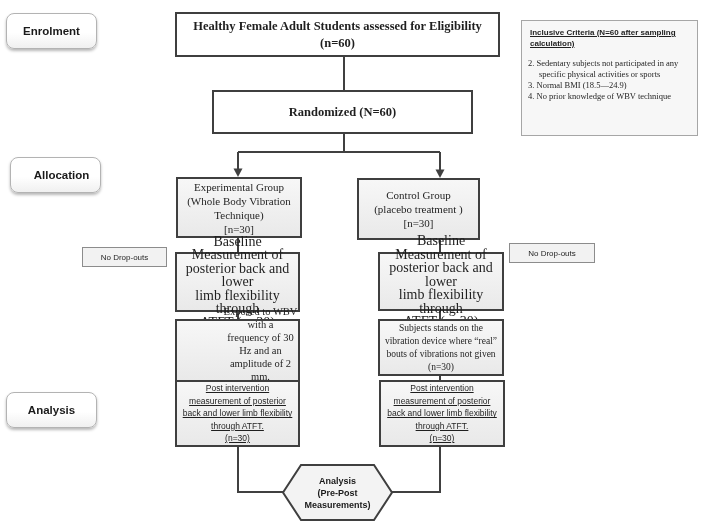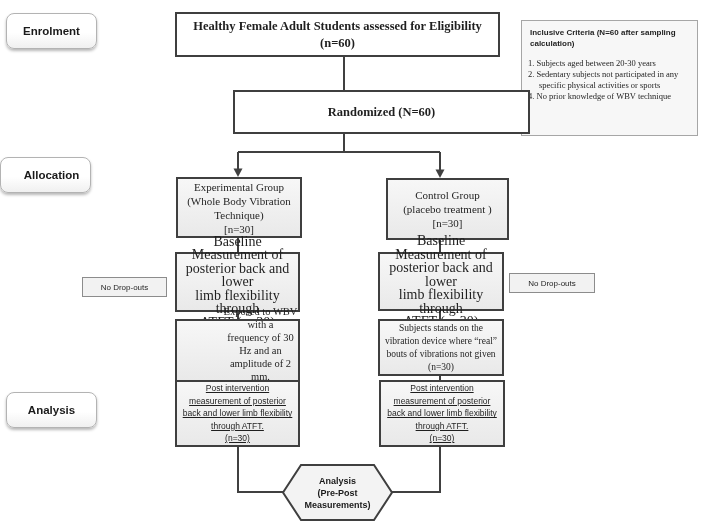--- a/index.html
+++ b/index.html
@@ -29,29 +29,29 @@
     border:1px solid #b3b3b3;border-radius:8px;
     background:linear-gradient(180deg,#ffffff 55%,#f0f0f0 100%);
     box-shadow:0 2px 3px rgba(0,0,0,0.28);
     display:flex;align-items:center;justify-content:center;
     font-weight:bold;font-size:11.5px;color:#1a1a1a;
   }
   .note{
     position:absolute;z-index:1;box-sizing:border-box;
     border:1.5px solid #8c8c8c;background:#f2f2f2;
     display:flex;align-items:center;justify-content:center;
-    font-size:8px;color:#1f1f1f;margin-top:30px;
+    font-size:8px;color:#1f1f1f;
   }
   .criteria{
     position:absolute;z-index:1;box-sizing:border-box;
     left:521px;top:20px;width:177px;height:116px;
     border:1px solid #a6a6a6;background:#f7f7f7;
     padding:7px 5px 0 6px;color:#1f1f1f;
   }
-  .criteria-title{font-weight:bold;font-size:8px;line-height:10.5px;margin:0 0 9px 2px;}
+  .criteria-title{font-weight:bold;font-size:8px;line-height:10.5px;margin:0 0 9px 2px;text-decoration:underline;}
   .criteria-item{
     font-family:"Liberation Serif","DejaVu Serif",serif;
     font-size:8.5px;line-height:11px;padding-left:11px;text-indent:-11px;
   }
   .hex-label{
     position:absolute;z-index:1;left:283px;top:465px;width:109px;height:55px;
     display:flex;align-items:center;justify-content:center;text-align:center;
     white-space:pre-line;font-weight:bold;font-size:9px;line-height:12px;color:#1a1a1a;
   }
 </style>
@@ -75,40 +75,40 @@
       <path d="M440,376 V381"></path>
       <path d="M238,447 V492 H284"></path>
       <path d="M440,447 V492 H391"></path>
     </g>
     <polygon fill="#404040" points="233.5,168.5 242.5,168.5 238,177"></polygon>
     <polygon fill="#404040" points="435.5,169.5 444.5,169.5 440,178"></polygon>
     <polygon fill="#f3f3f3" stroke="#3f3f3f" stroke-width="2" points="283,492.5 301,465 374,465 392,492.5 374,520 301,520"></polygon>
   </svg>
 
   <div class="pill" style="left:6px;top:13px;">Enrolment</div>
-  <div class="pill" style="left:0;top:157px;padding-left:12px;">Allocation</div>
+  <div class="pill" style="left:10px;top:157px;padding-left:12px;">Allocation</div>
   <div class="pill" style="left:6px;top:392px;">Analysis</div>
 
   <div class="box white serif big" style="left:175px;top:12px;width:325px;height:45px;">Healthy Female Adult Students assessed for Eligibility
 (n=60)</div>
 
   <div class="criteria">
     <div class="criteria-title">Inclusive Criteria (N=60 after sampling calculation)</div>
-    <div class="criteria-item">1. Subjects aged between 20-30 years</div>
     <div class="criteria-item">2. Sedentary subjects not participated in any specific physical activities or sports</div>
+    <div class="criteria-item">3. Normal BMI (18.5—24.9)</div>
     <div class="criteria-item">4. No prior knowledge of WBV technique</div>
   </div>
 
-  <div class="box white serif big" style="left:233px;top:90px;width:297px;height:44px;">Randomized (N=60)</div>
+  <div class="box white serif big" style="left:212px;top:90px;width:261px;height:44px;">Randomized (N=60)</div>
 
   <div class="box serif group" style="left:176px;top:177px;width:126px;height:61px;">Experimental Group
 (Whole Body Vibration
 Technique)
 [n=30]</div>
-  <div class="box serif group" style="left:386px;top:178px;width:123px;height:62px;">Control Group
+  <div class="box serif group" style="left:357px;top:178px;width:123px;height:62px;">Control Group
 (placebo treatment )
 [n=30]</div>
 
   <div class="note" style="left:82px;top:247px;width:85px;height:20px;">No Drop-outs</div>
   <div class="note" style="left:509px;top:243px;width:86px;height:20px;">No Drop-outs</div>
 
   <div class="box serif mid" style="left:175px;top:252px;width:125px;height:60px;">Baseline Measurement of
 posterior back and lower
 limb flexibility through
 ATFT  (n=30)</div>

